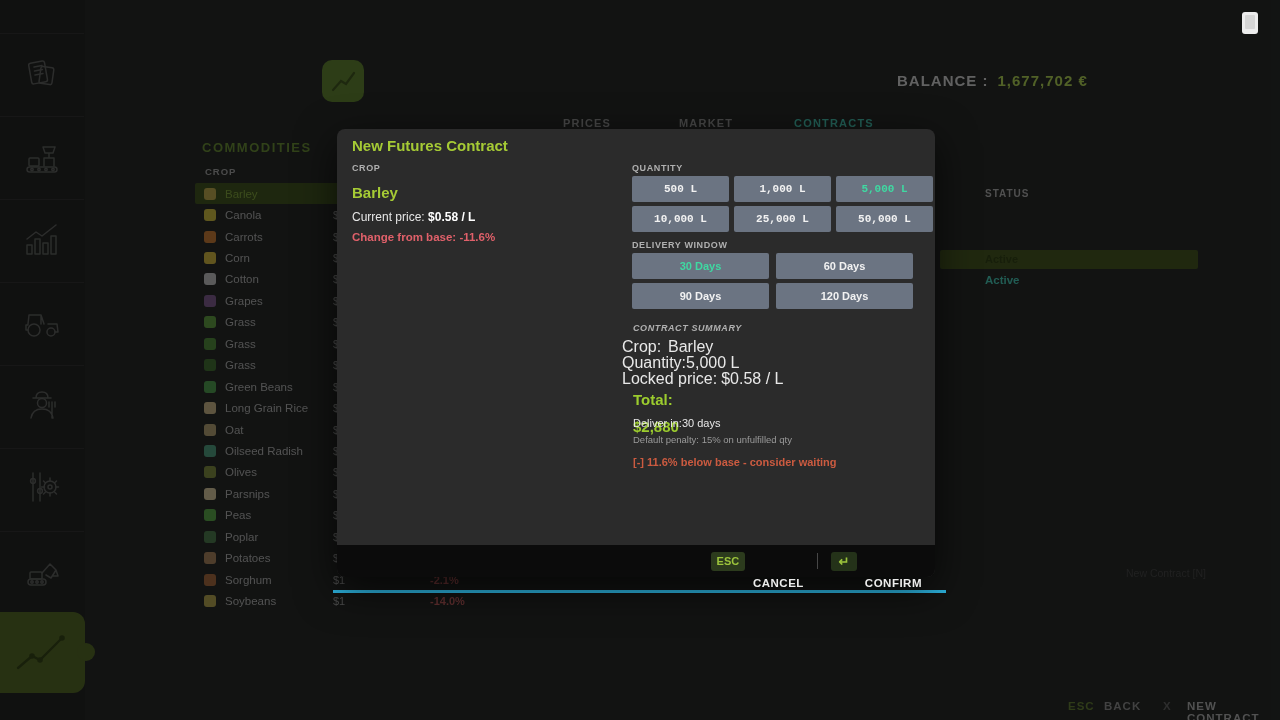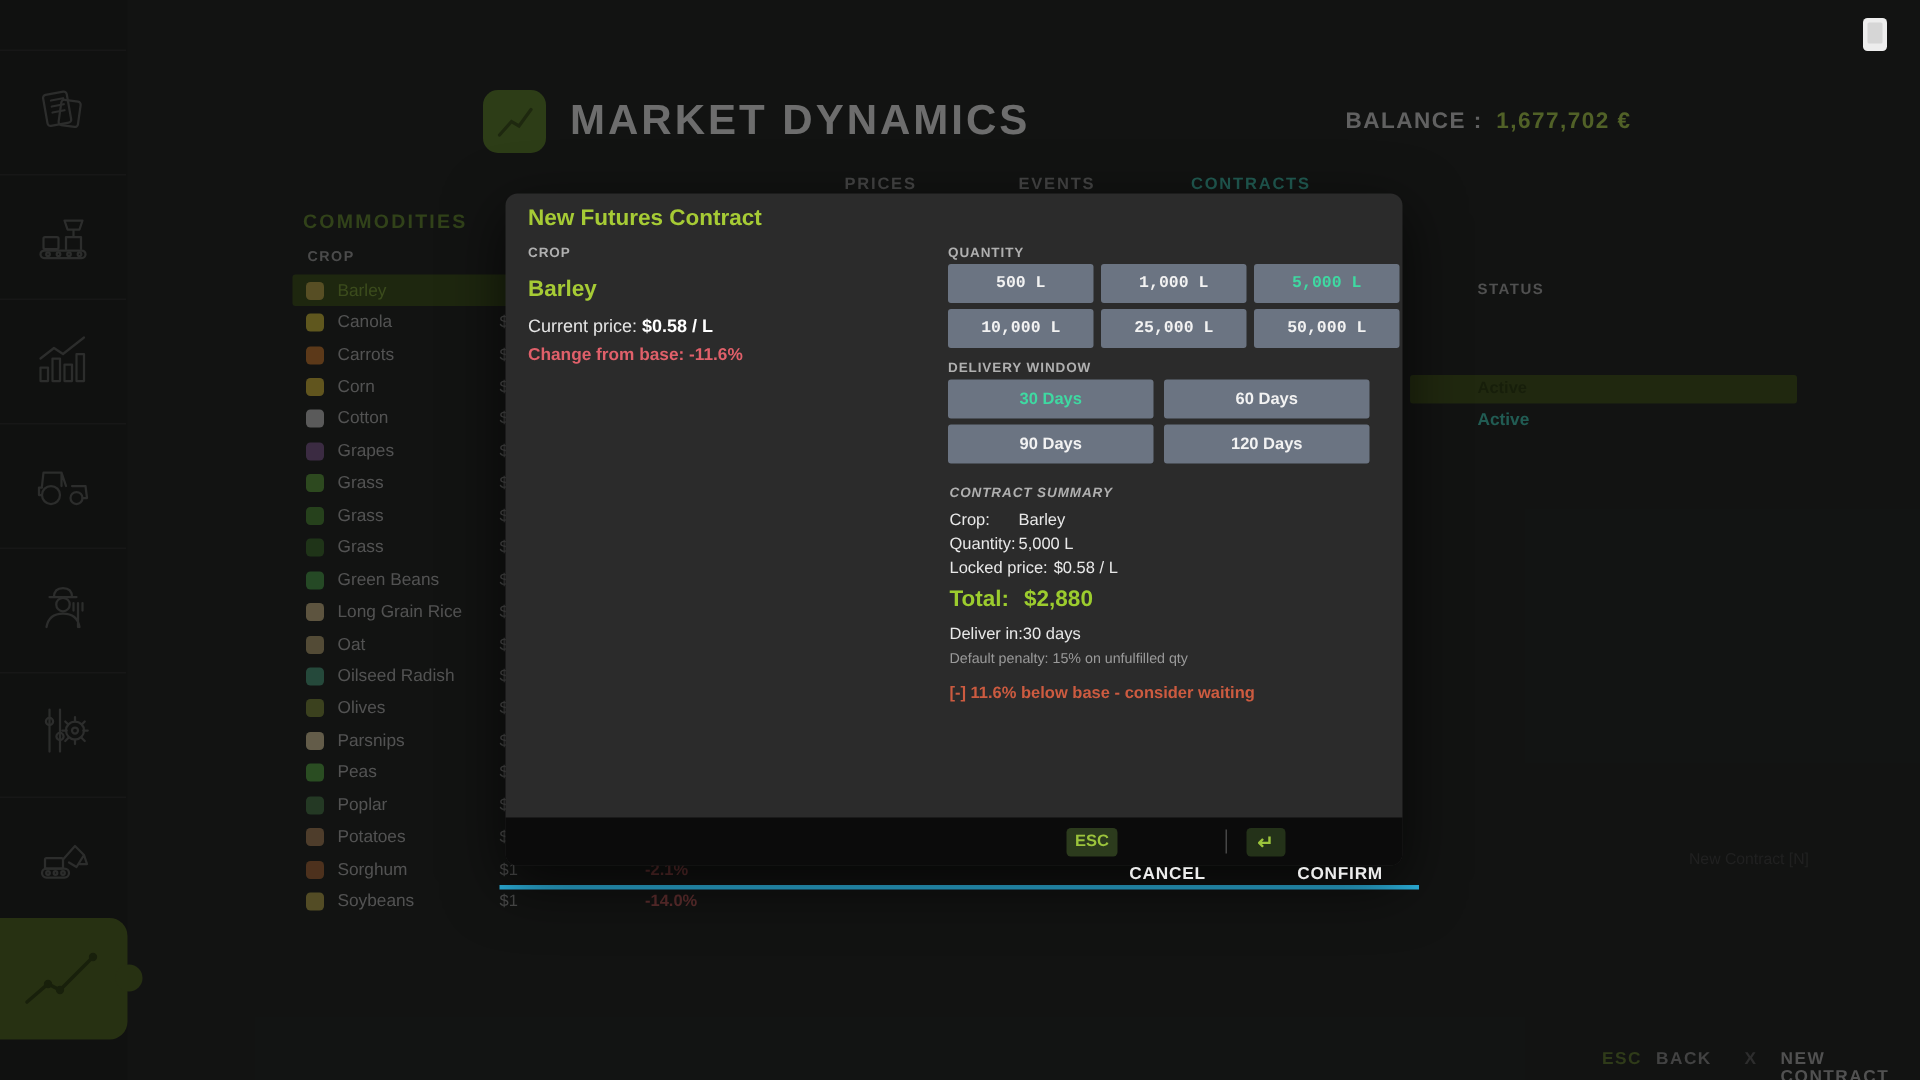--- a/index.html
+++ b/index.html
@@ -96,26 +96,26 @@
   .qty-grid { position:absolute; left:295px; top:47px; width:302px; display:grid;
               grid-template-columns:repeat(3,97px); grid-auto-rows:26px; gap:4px 5px;font-family:Liberation Mono, monospace; }
   .btn { background:#6b7482; border-radius:2px; display:flex; align-items:center; justify-content:center;
          font-size:11px; font-weight:bold; color:#f2f2f2; cursor:pointer; }
   .btn.selected { color:#3fd9a2; }
   .m-del-lab { left:295px; top:111px; }
   .del-grid { position:absolute; left:295px; top:124px; width:281px; display:grid;
               grid-template-columns:repeat(2,137px); grid-auto-rows:26px; gap:4px 7px; }
 
   .m-sum-lab { left:296px; top:194px;font-style:italic; }
-  .sum { position:absolute; left:296px; top:210px; font-size:11px; color:#e8e8e8; }
+  .sum { position:absolute; left:285px; top:210px; font-size:16px; color:#e8e8e8; }
   .sum .line { display:flex; height:16px; align-items:center; }
   .sum .sl { min-width:46px; }
   .sum .sl.wide { min-width:0; margin-right:4px; }
   .m-total { position:absolute; left:296px; top:262px; font-size:15px; font-weight:bold;
-             color:#9ccc2e; display:flex; gap:10px; }
+             color:#9ccc2e; display:flex; gap:10px;flex-direction:column; }
   .m-deliver { position:absolute; left:296px; top:288px; font-size:11px; color:#e8e8e8; display:flex; }
   .m-deliver .sl { min-width:48px; }
   .m-penalty { position:absolute; left:296px; top:305px; font-size:9.5px; color:#9a9a9a; }
   .m-warn { position:absolute; left:296px; top:327px; font-size:11px; font-weight:bold; color:#cc5b40; }
 
   .m-footer { position:absolute; left:0; bottom:0; width:598px; height:32px; background:#0b0b0b;
               border-radius:0 0 8px 8px; display:flex; align-items:center; justify-content:flex-end;
               gap:10px; padding-right:13px; }
   .kbd { height:19px; border-radius:3px; display:flex; align-items:center; justify-content:center;
          font-size:11px; font-weight:bold; color:#9cc43c; }
@@ -209,28 +209,27 @@
           <circle cx="50" cy="12" r="1.6"></circle>
         </svg>
     </div>
   </div>
 
   <div class="logo">
     <svg viewBox="0 0 32 32">
         <path d="M6 25L14 16l5 3 8-11"></path>
       </svg>
   </div>
-  <div class="app-title">MARKET DYNAMICS</div>
   <div class="balance">
     <span class="lbl">BALANCE :</span>
     <span class="val">1,677,702 €</span>
   </div>
 
   <div class="tab" style="left:563px">PRICES</div>
-  <div class="tab" style="left:679px">EVENTS</div>
+  <div class="tab" style="left:679px">MARKET</div>
   <div class="tab active" style="left:794px">CONTRACTS</div>
 
   <div class="comm-title">COMMODITIES</div>
   <div class="comm-crop-h">CROP</div>
 
   <div class="clist">
     <div class="crow sel">
         <span class="cicon" style="background: rgb(185, 161, 76);"></span>
         <span class="cname">Barley</span>
         <span class="cprice"></span>

